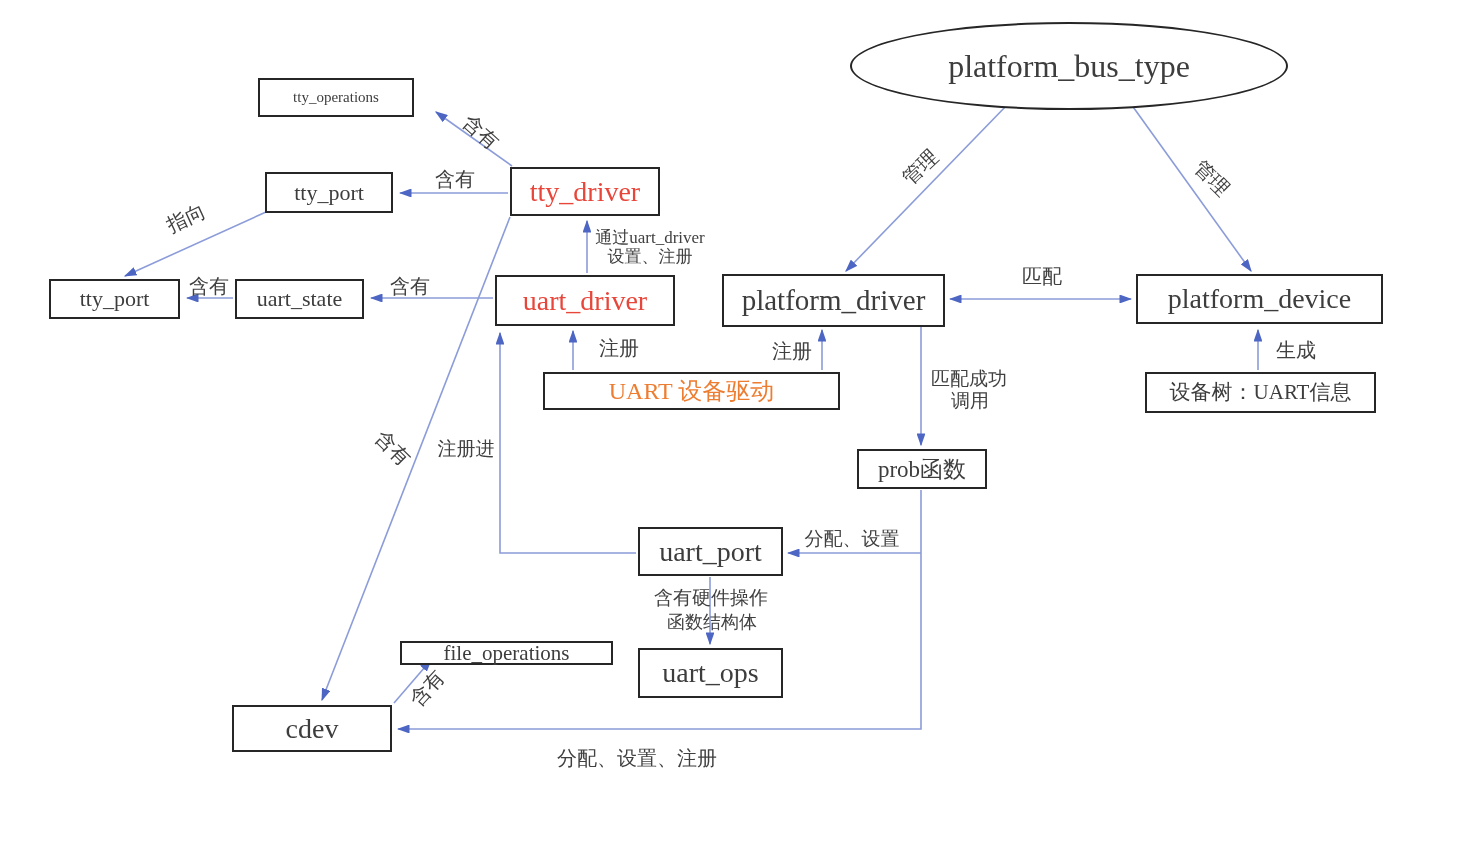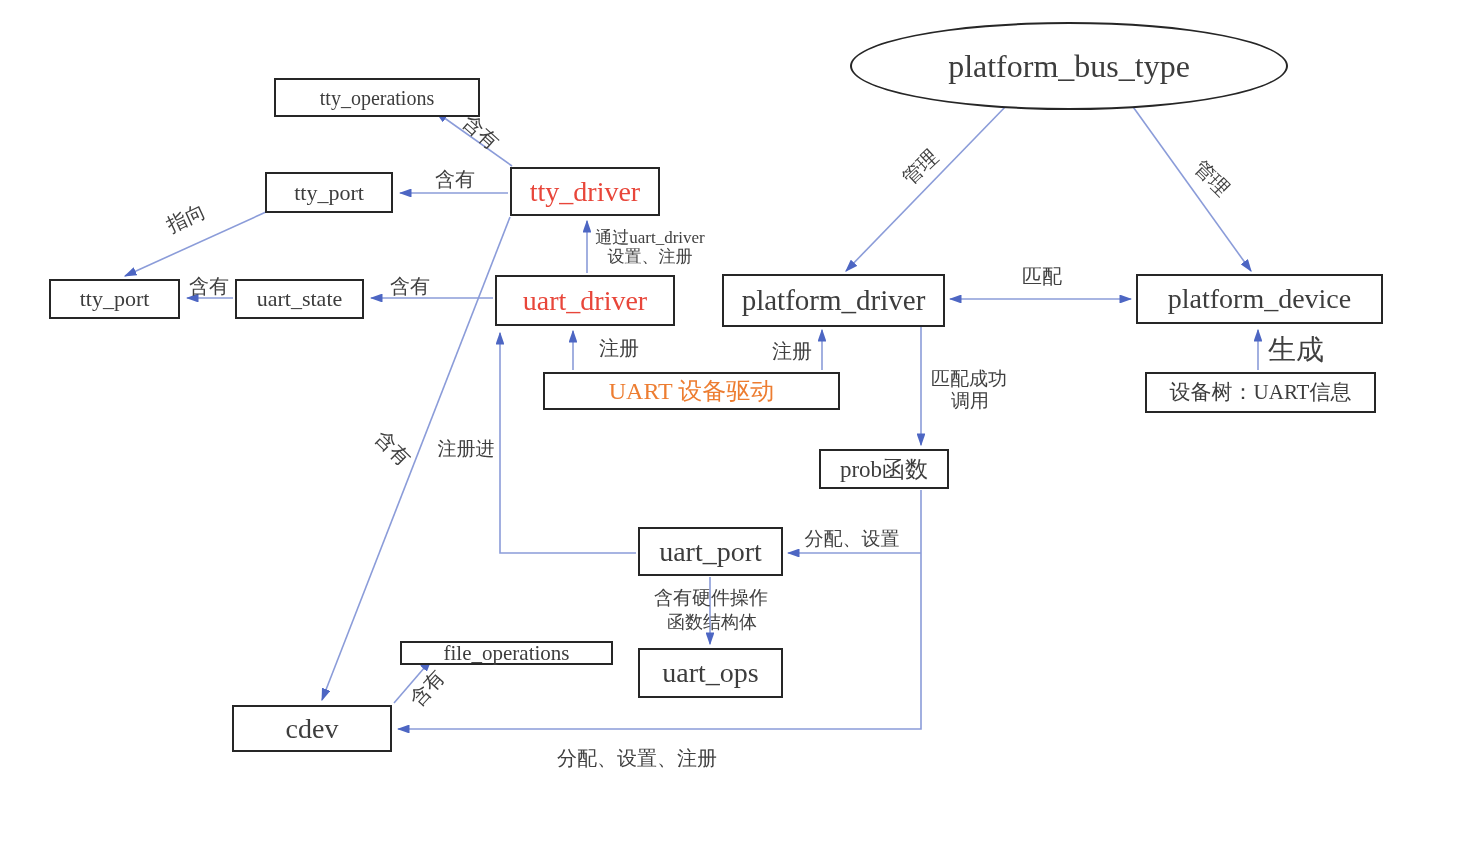--- a/index.html
+++ b/index.html
@@ -55,41 +55,41 @@
       <path d="M921,553 L788,553" marker-end="url(#ah)"></path>
       <path d="M710,577 L710,644" marker-end="url(#ah)"></path>
       <path d="M636,553 L500,553 L500,333" marker-end="url(#ah)"></path>
       <path d="M510,217 L322,700" marker-end="url(#ah)"></path>
       <path d="M394,703 L431,660" marker-end="url(#ah)"></path>
     </g>
   </svg>
 
   <div class="node ellipse" style="left:850px;top:22px;width:438px;height:88px;font-size:32px">platform_bus_type</div>
 
-  <div class="node" style="left:274px;top:78px;width:206px;height:39px;font-size:20px">tty_operations</div>
+  <div class="node" style="left:258px;top:78px;width:156px;height:39px;font-size:15px">tty_operations</div>
 
   <div class="node" style="left:265px;top:172px;width:128px;height:41px;font-size:22px">tty_port</div>
 
   <div class="node red" style="left:510px;top:167px;width:150px;height:49px;font-size:28px">tty_driver</div>
 
   <div class="node" style="left:49px;top:279px;width:131px;height:40px;font-size:22px">tty_port</div>
 
   <div class="node" style="left:235px;top:279px;width:129px;height:40px;font-size:22px">uart_state</div>
 
   <div class="node red" style="left:495px;top:275px;width:180px;height:51px;font-size:28px">uart_driver</div>
 
   <div class="node" style="left:722px;top:274px;width:223px;height:53px;font-size:29px">platform_driver</div>
 
   <div class="node" style="left:1136px;top:274px;width:247px;height:50px;font-size:28px">platform_device</div>
 
   <div class="node orange" style="left:543px;top:372px;width:297px;height:38px;font-size:24px">UART 设备驱动</div>
 
   <div class="node" style="left:1145px;top:372px;width:231px;height:41px;font-size:21px">设备树：UART信息</div>
 
-  <div class="node" style="left:819px;top:449px;width:130px;height:40px;font-size:23px">prob函数</div>
+  <div class="node" style="left:857px;top:449px;width:130px;height:40px;font-size:23px">prob函数</div>
 
   <div class="node" style="left:638px;top:527px;width:145px;height:49px;font-size:28px">uart_port</div>
 
   <div class="node" style="left:638px;top:648px;width:145px;height:50px;font-size:28px">uart_ops</div>
 
   <div class="node" style="left:400px;top:641px;width:213px;height:24px;font-size:21px">file_operations</div>
 
   <div class="node" style="left:232px;top:705px;width:160px;height:47px;font-size:28px">cdev</div>
 
   <div class="elabel rot42" style="left:481px;top:132px;font-size:20px">含有</div>
@@ -109,21 +109,21 @@
   <div class="elabel" style="left:619px;top:348px;font-size:20px">注册</div>
 
   <div class="elabel" style="left:792px;top:351px;font-size:20px">注册</div>
 
   <div class="elabel rotm43" style="left:920px;top:167px;font-size:20px">管理</div>
 
   <div class="elabel rot45" style="left:1212px;top:178px;font-size:20px">管理</div>
 
   <div class="elabel" style="left:1042px;top:276px;font-size:20px">匹配</div>
 
-  <div class="elabel" style="left:1296px;top:350px;font-size:28px">生成</div>
+  <div class="elabel" style="left:1296px;top:350px;font-size:20px">生成</div>
 
   <div class="elabel" style="left:969px;top:378px;font-size:19px">匹配成功</div>
 
   <div class="elabel" style="left:970px;top:400px;font-size:19px">调用</div>
 
   <div class="elabel" style="left:852px;top:538px;font-size:19px">分配、设置</div>
 
   <div class="elabel" style="left:711px;top:597px;font-size:19px">含有硬件操作</div>
 
   <div class="elabel" style="left:712px;top:622px;font-size:18px">函数结构体</div>

